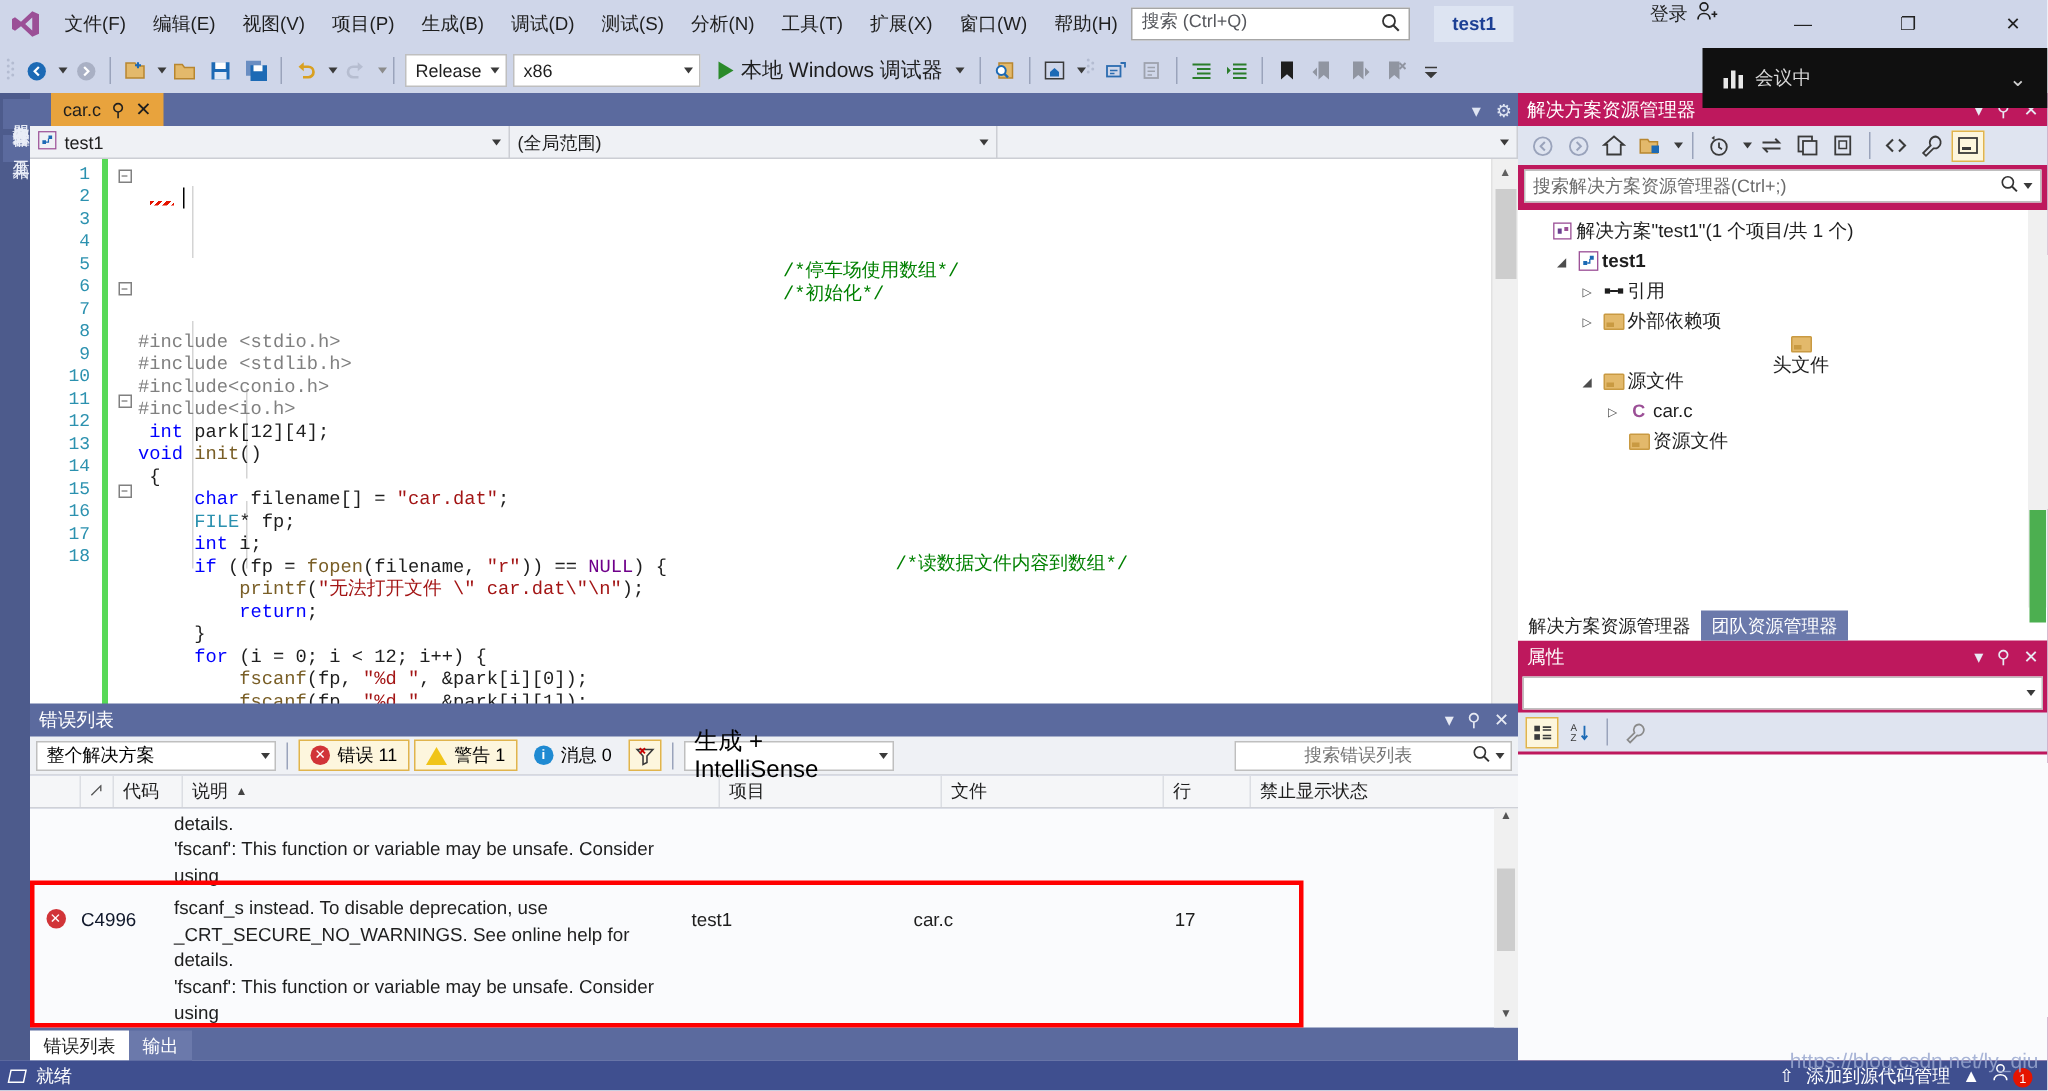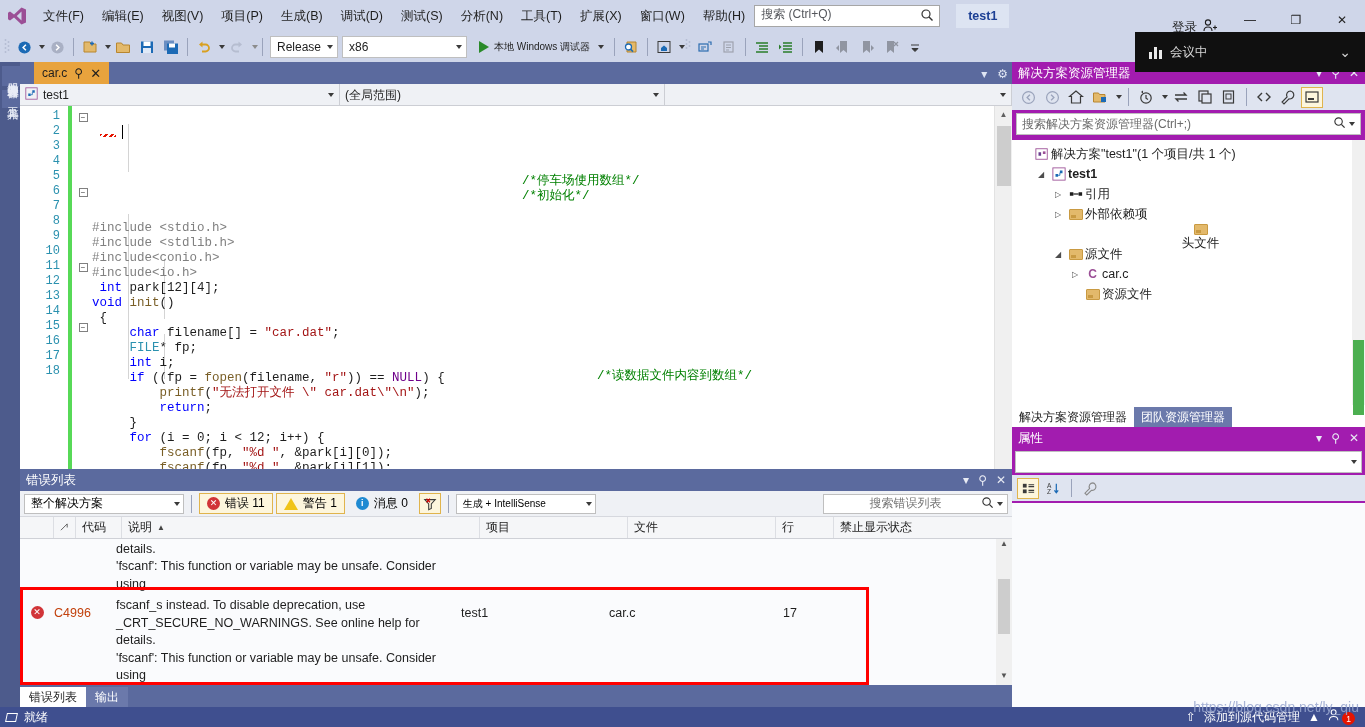--- a/index.html
+++ b/index.html
@@ -16,42 +16,42 @@
   .menu-item{ padding:0 9px; height:24px; line-height:24px; color:#1e1e1e;
     font-size:12.5px; white-space:nowrap; }
   .qsearch{ width:186px; height:22px; background:#fff; border:1px solid #a6a6a6;
     display:flex; padding:0 6px;
     position:relative; }
   .qsearch .ph{ color:#55575c; font-size:12px; }
   .qsearch .mag{ position:absolute; right:5px; top:2px; }
   .proj-tab{ margin-left:16px; background:#dde4f2; color:#1c3f94; font-weight:bold;
     font-size:12.5px; padding:5px 12px; }
   .tb-right{ position:absolute; right:0; top:0; height:36px; display:flex;
-    align-items:flex-end; }
+    align-items:flex-start;gap:24px; }
   .signin{ display:flex; align-items:center; gap:5px; color:#1e1e1e; font-size:12.5px;
     padding:0 10px; }
   .wbtn{ width:46px; height:32px; display:flex; align-items:center; justify-content:center;
     color:#222; }
 
   
   .toolbar{ height:30px; background:#cfd6e9; display:flex; align-items:center;
     padding-left:4px; position:relative; }
   .tb-grip{ width:8px; height:20px; opacity:.5; }
   .tbi{ height:24px; min-width:24px; display:flex; align-items:center;
     justify-content:center; padding:0 3px; }
   .tb-sep{ width:1px; height:18px; background:#9aa3bb; margin:0 4px; }
   .caret{ width:0;height:0;border-left:3.5px solid transparent;border-right:3.5px solid transparent;
     border-top:4px solid #3a3a3a; margin-left:3px; }
   .caret.dim{ border-top-color:#8c8c8c; }
   .combo{ height:22px; background:#fff; border:1px solid #bfbfbf; display:flex;
     align-items:center; padding:0 4px 0 6px; font-size:12px; color:#1e1e1e;
     position:relative; }
   .combo .cv{ flex:1; white-space:nowrap; overflow:hidden; }
   .runbtn{ display:flex; align-items:center; gap:5px; padding:0 6px; height:24px;
-    font-size:10px; color:#1e1e1e; }
+    font-size:14px; color:#1e1e1e; }
   .tri{ width:0;height:0;border-top:6px solid transparent;border-bottom:6px solid transparent;
     border-left:10px solid #2a8a2a; }
 
   
   .meeting{ position:absolute; right:0; top:32px; width:230px; height:40px;
     background:#101010; display:flex; align-items:center; padding:0 14px; z-index:40;
     color:#d8d8d8; font-size:12.5px; gap:8px; }
   .meeting .bars{ display:flex; align-items:flex-end; gap:2px; height:13px; }
   .meeting .bars i{ width:3px; background:#e8e8e8; display:block; }
   .meeting .chev{ margin-left:auto; font-size:14px; color:#cfcfcf; }
@@ -150,48 +150,48 @@
   .sevbtn.plain{ background:transparent; border:1px solid transparent; }
   .ic-err{ width:13px;height:13px;border-radius:50%;background:#d13438;color:#fff;
     font-size:9px;line-height:13px;text-align:center;font-weight:bold;}
   .ic-wrn{ width:0;height:0;border-left:7px solid transparent;border-right:7px solid transparent;
     border-bottom:12px solid #f0c419; position:relative;}
   .ic-inf{ width:13px;height:13px;border-radius:50%;background:#1f8ad2;color:#fff;
     font-size:9px;line-height:13px;text-align:center;font-weight:bold;}
   .filtbtn{ width:22px;height:21px;background:#fdf6dd;border:1px solid #e0b44d;
     display:flex;align-items:center;justify-content:center;}
   .buildsel{ width:140px; height:20px; background:#fff; border:1px solid #bfbfbf;
-    display:flex; align-items:center; padding:0 3px 0 6px; font-size:10px; }
+    display:flex; align-items:center; padding:0 3px 0 6px; font-size:16px; }
   .errsearch{ margin-left:auto; width:185px; height:20px; background:#fff;
     border:1px solid #bfbfbf; display:flex; align-items:center; padding:0 4px 0 6px;
     font-size:12px; color:#767676;text-align:center; }
   .gridhdr{ height:22px; background:#f5f6f8; display:flex; font-size:12px; color:#1e1e1e;
     border-bottom:1px solid #cfd1d7; }
   .gridhdr div{ border-right:1px solid #dcdee3; display:flex; align-items:center;
     padding:0 6px; }
   .gridbody{ position:absolute; left:0; right:0; top:70px; bottom:22px; background:#fafbfd;
     overflow:hidden; }
   .erow{ display:flex; font-size:12.5px; color:#1e1e1e; position:relative; }
   .erow .c-ic{ width:34px; display:flex; align-items:flex-start; justify-content:center;
     padding-top:11px; }
-  .erow .c-code{ width:62px; color:#c2410c; padding-top:11px; }
+  .erow .c-code{ width:62px; color:#0f172a; padding-top:11px; }
   .erow .c-desc{ width:345px; line-height:17.5px; padding:2px 0 2px 0; }
   .erow .c-proj{ width:148px; padding-top:11px; }
   .erow .c-file{ width:148px; padding-top:11px; }
   .erow .c-line{ width:58px; padding-top:11px; text-align:right; padding-right:18px; }
   .errvs{ position:absolute; right:0; top:70px; bottom:22px; width:16px; background:#f0f0f0;}
   .errvs .thumb{ position:absolute; left:2px; width:12px; background:#cdcdcd; }
   .redbox{ position:absolute; border:3px solid #ff0000; pointer-events:none; z-index:30; }
   .btabs{ position:absolute; left:0; bottom:0; height:22px; display:flex; align-items:flex-end;}
   .btab{ height:20px; padding:0 9px; font-size:12px; display:flex; align-items:center; }
   .btab.act{ background:#fff; color:#1e1e1e; }
   .btab.ina{ background:#6b79ab; color:#fff; }
 
   
-  .rightdock{ position:absolute; right:0; top:0; width:353px; bottom:0; background:#a21caf;}
+  .rightdock{ position:absolute; right:0; top:0; width:353px; bottom:0; background:#be185d;}
   .sepanel{ position:absolute; left:0; right:0; top:0; height:365px; }
   .setoolbar{ height:26px; background:#dfe4f0; display:flex; align-items:center;
     padding:0 5px; gap:2px; }
   .seti{ width:22px; height:21px; display:flex; align-items:center; justify-content:center;}
   .seti.sel{ background:#fdf6dd; border:1px solid #e0b44d; }
   .sesearch{ height:22px; background:#fff; border:1px solid #bfbfbf; margin:3px 4px;
     display:flex; align-items:center; padding:0 5px; font-size:12px; color:#6b6b6b; }
   .setree{ position:absolute; left:0; right:0; top:78px; bottom:0; background:#fff;
     padding-top:4px; overflow:hidden;}
   .tnode{ display:flex; align-items:center; height:20px; font-size:12.5px;

